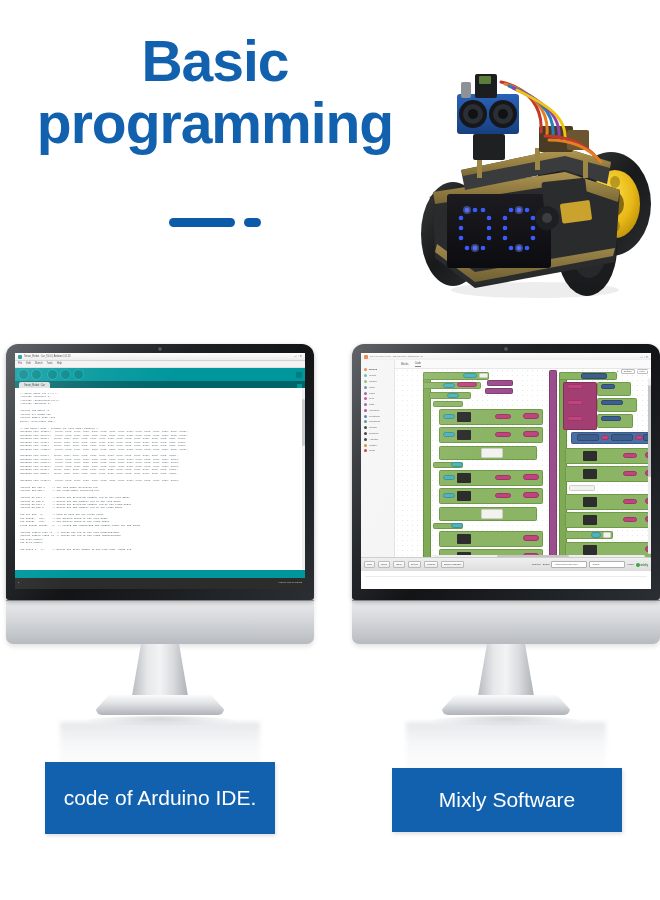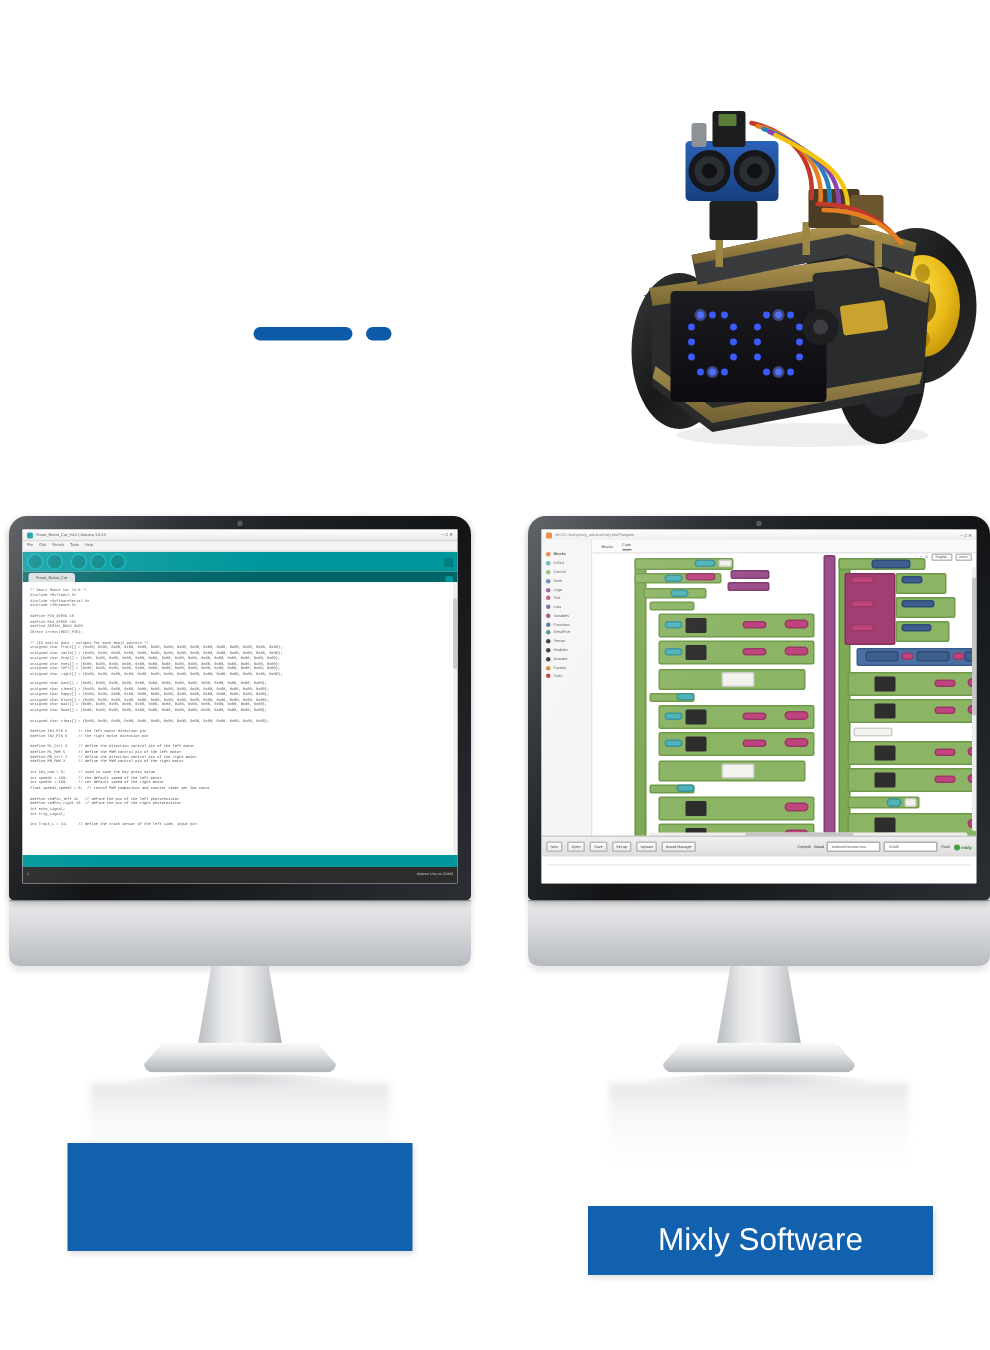--- a/index.html
+++ b/index.html
@@ -173,29 +173,33 @@
   .mx-console{position:absolute;left:0;right:0;bottom:0;height:18px;background:#ffffff;border-top:1px solid #dcdcdc;}
   .mx-console .crow{position:absolute;left:4px;top:5px;right:4px;height:0.4px;background:#ececec;}
 
   
   .caption{
     position:absolute;background:#1161AE;color:#fff;text-align:center;
     display:flex;flex-direction:column;align-items:center;justify-content:center;
     box-shadow:1px 2px 4px rgba(0,0,0,.13);
   }
   .caption.left{left:45px;top:762px;width:230px;height:72px;}
-  .caption.right{left:392px;top:804px;width:230px;height:46px;}
+  .caption.right{left:392px;top:768px;width:230px;height:64px;}
   .caption .cl{font-size:21px;line-height:1.42;white-space:nowrap;}
   .caption.right .cl{font-size:21px;}
 </style>
 </head>
 <body>
 
 <div class="stage">
 
+  <div class="title-wrap">
+    <div class="title-line l1">Basic</div>
+    <div class="title-line l2">programming</div>
+  </div>
   <div class="divider">
     <span class="bar"></span>
     <span class="dot"></span>
   </div>
 
   <div class="robot">
     <svg width="240" height="248" viewBox="0 0 240 248">
       <defs>
         <linearGradient id="tyre" x1="0" y1="0" x2="1" y2="1">
           <stop offset="0" stop-color="#3a3a3a"></stop>
@@ -666,18 +670,19 @@
     <div class="chin"></div>
     <div class="neck-wrap">
       <div class="neck"></div>
       <div class="base"></div>
       <div class="base-shadow"></div>
       <div class="reflect"></div>
     </div>
   </div>
 
   <div class="caption left">
+    <span class="cl">code of Arduino IDE.</span>
   </div>
   <div class="caption right">
     <span class="cl">Mixly Software</span>
   </div>
 
 </div>
 
 </body></html>

